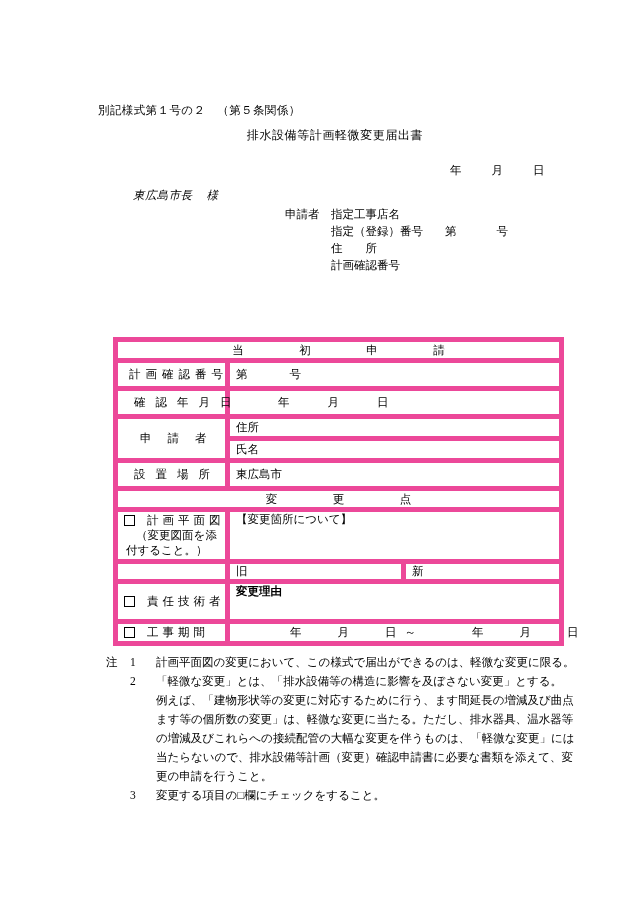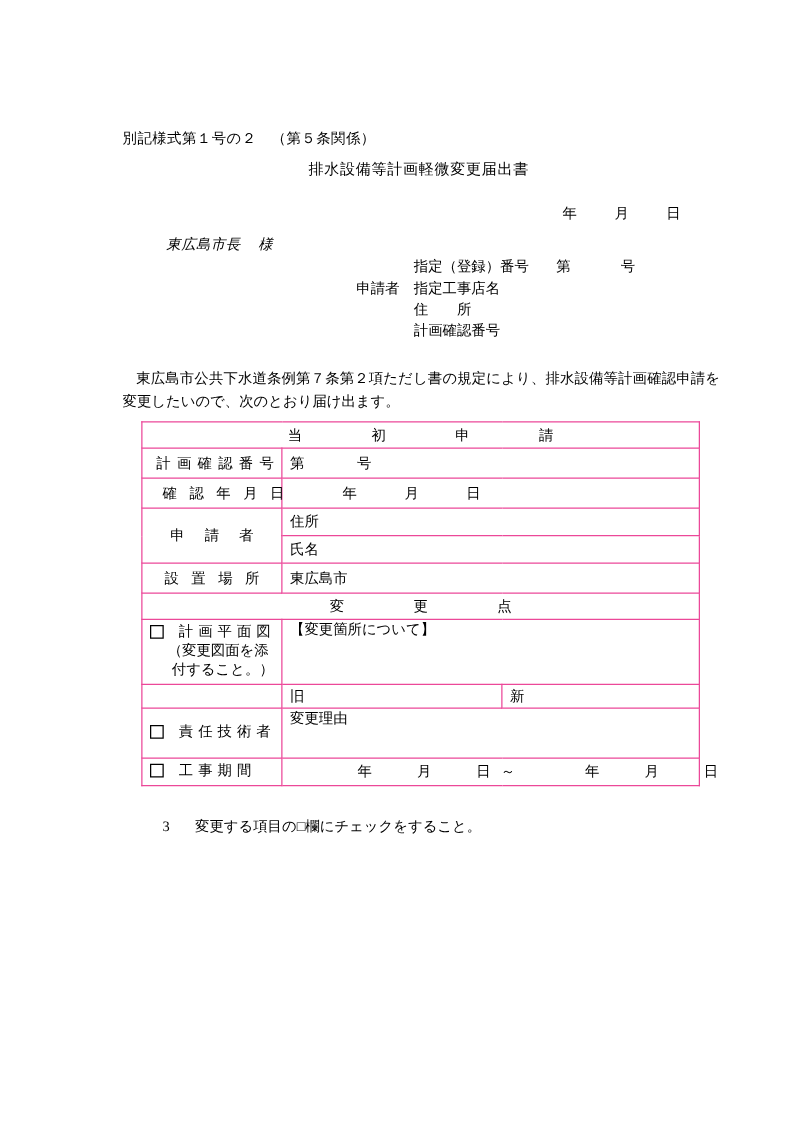--- a/index.html
+++ b/index.html
@@ -97,21 +97,21 @@
   table.form-table {
     position: absolute;
     left: 93px;
     top: 337px;
     width: 446px;
     border-collapse: collapse;
     table-layout: fixed;
     font-size: 11.5px;
   }
   table.form-table td {
-    border: 1px solid #ec4899;
+    border: 5px solid #ec4899;
     padding: 0;
     vertical-align: middle;
   }
   .lbl {
     text-align: center;
     width: 112px;
     padding: 4px 6px !important;
     white-space: nowrap;
   }
   .spread {
@@ -178,21 +178,21 @@
     position: relative;
     top: -1px;
   }
   .chk-line2 {
     display: block;
     text-align: center;
     padding-left: 10px;
   }
   .chk-line3 {
     display: block;
-    text-align: right;
+    text-align: left;
     padding-left: 2px;
     font-family: Liberation Mono, monospace;
   }
   .chk-main {
     display: inline-block;
     letter-spacing: 4px;
     text-indent: 4px;
   }
   .dai-gou .g { margin-left: 42px; }
   .top-left-cell { text-align: left; }
@@ -242,36 +242,33 @@
   <div class="date-line-top">
     <span class="dt-y">年</span><span class="dt-m">月</span><span>日</span>
   </div>
 
   <div class="addressee">
     <span>東広島市長</span><span class="sama">様</span>
   </div>
 
   <div class="applicant-block">
     <span class="ap-row">
+      <span class="ap-label">申請者</span><span class="ap-val">指定工事店名</span>
+    </span>
+    <span class="ap-row">
       <span class="ap-indent"></span><span class="ap-val">指定（登録）番号</span><span class="num-dai">第</span><span class="num-gou">号</span>
-    </span>
-    <span class="ap-row">
-      <span class="ap-label">申請者</span><span class="ap-val">指定工事店名</span>
     </span>
     <span class="ap-row">
       <span class="ap-indent"></span><span class="ap-val">住　　所</span>
     </span>
     <span class="ap-row">
       <span class="ap-indent"></span><span class="ap-val">計画確認番号</span>
     </span>
   </div>
 
-  <div class="body-text">
-    <span class="indent">東広島市公共下水道条例第７条第２項ただし書の規定により、排水設備等計画確認申</span><span>請を変更したいので、次のとおり届け出ます。</span>
-  </div>
 
   <table class="form-table">
     <colgroup>
       <col style="width:112px">
       <col style="width:176px">
       <col style="width:158px">
     </colgroup>
     <tbody>
       <tr class="r-h20">
         <td class="hdr-center" colspan="3">
@@ -336,38 +333,51 @@
           <span>旧</span>
         </td>
         <td class="cell-pad">
           <span>新</span>
         </td>
       </tr>
       <tr class="r-h40">
         <td class="chk-cell">
           <span class="chkbox"></span><span class="chk-main">責任技術者</span>
         </td>
-        <td class="cell-pad" colspan="2" style="vertical-align:top;">
+        <td class="cell-pad" colspan="2" style="vertical-align:top;font-weight:bold;">
           <span>変更理由</span>
         </td>
       </tr>
       <tr class="r-h22">
         <td class="chk-cell">
           <span class="chkbox"></span><span class="chk-main">工事期間</span>
         </td>
         <td class="koji-dates" colspan="2">
           <span>年</span><span class="m1">月</span><span class="d1">日</span><span class="tilde">～</span><span>年</span><span class="m2">月</span><span class="d2">日</span>
         </td>
       </tr>
     </tbody>
   </table>
 
   <div class="notes">
 
-
+    <span class="note-row">
+      <span class="note-mark">注</span><span class="note-num">1</span><span class="note-body">計画平面図の変更において、この様式で届出ができるのは、軽微な変更に限る。</span>
+    </span>
+
+    <span class="note-row">
+      <span class="note-mark"></span><span class="note-num">2</span><span class="note-body">「軽微な変更」とは、「排水設備等の構造に影響を及ぼさない変更」とする。</span>
+    </span>
+    <span class="note-para">
+      <span class="ln">例えば、「建物形状等の変更に対応するために行う、ます間延長の増減及び曲点</span>
+      <span class="ln">ます等の個所数の変更」は、軽微な変更に当たる。ただし、排水器具、温水器等</span>
+      <span class="ln">の増減及びこれらへの接続配管の大幅な変更を伴うものは、「軽微な変更」には</span>
+      <span class="ln">当たらないので、排水設備等計画（変更）確認申請書に必要な書類を添えて、変</span>
+      <span class="ln">更の申請を行うこと。</span>
+    </span>
 
     <span class="note-row">
       <span class="note-mark"></span><span class="note-num">3</span><span class="note-body">変更する項目の□欄にチェックをすること。</span>
     </span>
 
   </div>
 
 </div>
 
 </body></html>

